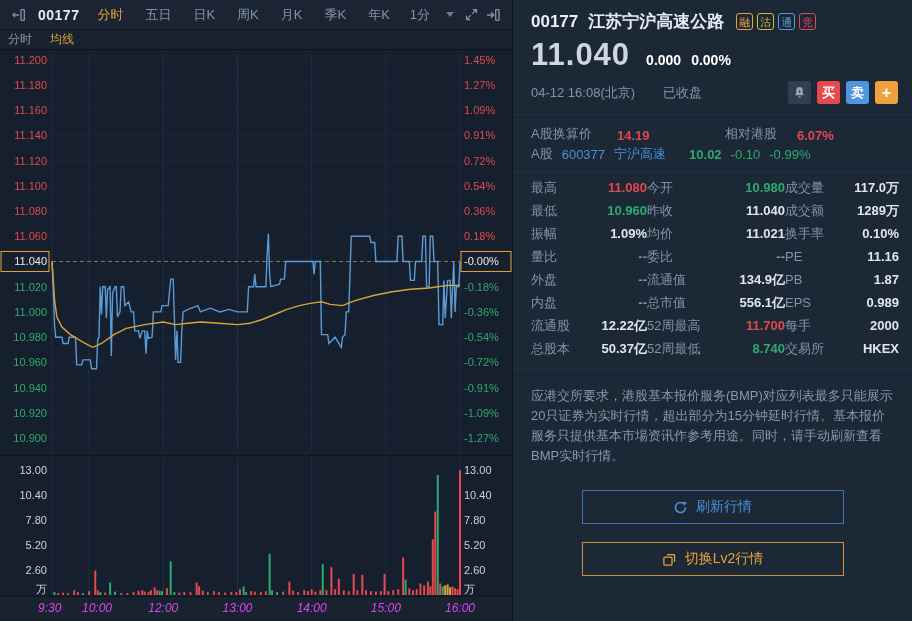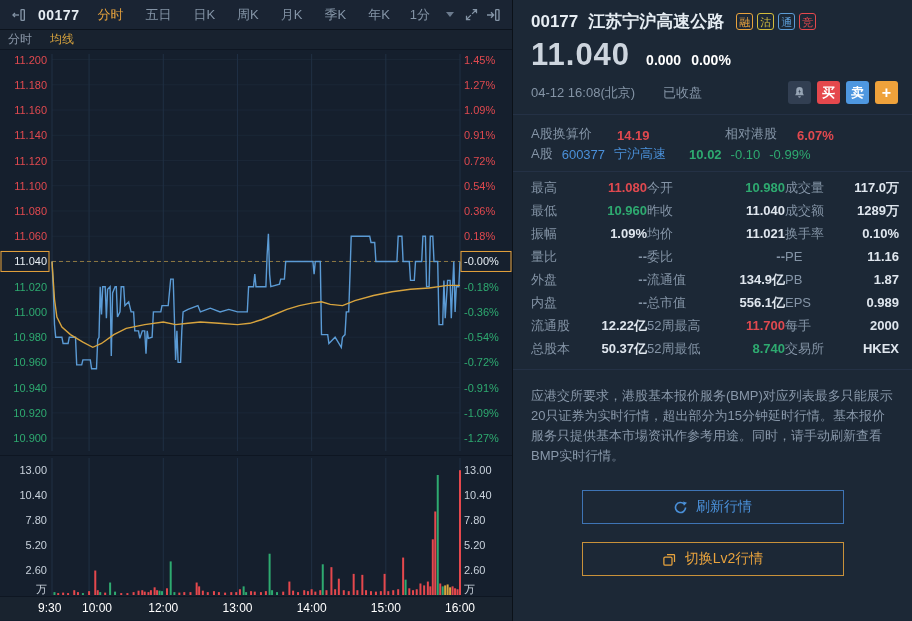--- a/index.html
+++ b/index.html
@@ -20,21 +20,21 @@
            border-top:5px solid #6b7a8d; display:inline-block; }
   .tb-spacer { flex:1; }
   .tb-icon { display:inline-flex; align-items:center; justify-content:center; width:22px; height:22px; cursor:pointer; }
 
   .legend { height:20px; background:#18222f; border-bottom:1px solid #0e1622;
             display:flex; align-items:center; gap:18px; padding-left:8px; font-size:12px; }
 
   .main-chart-wrap { position:relative; width:512px; height:405px; }
   .vol-chart-wrap  { position:relative; width:512px; height:141px; border-top:1px solid #0e1622; }
   .time-axis { position:relative; width:512px; height:24px; background:#19232f; border-top:1px solid #0e1622;
-               color:#ffffff; font-size:12px; }
+               color:#d946ef; font-size:12px;font-style:italic; }
   .time-axis span { position:absolute; top:4px; }
 
   
   .info-panel { width:400px; height:621px; background:#1c2836; border-left:1px solid #0b1118;
                 color:#8494a6; font-size:13px; position:relative; }
   .ip-head { padding:10px 14px 0 18px; }
   .ip-title { display:flex; align-items:center; gap:10px; }
   .ip-code, .ip-name { color:#e6edf3; font-size:17px; font-weight:bold; }
   .badges { display:flex; gap:4px; margin-left:2px; }
   .badge { width:17px; height:17px; line-height:16px; text-align:center; font-size:11px;

